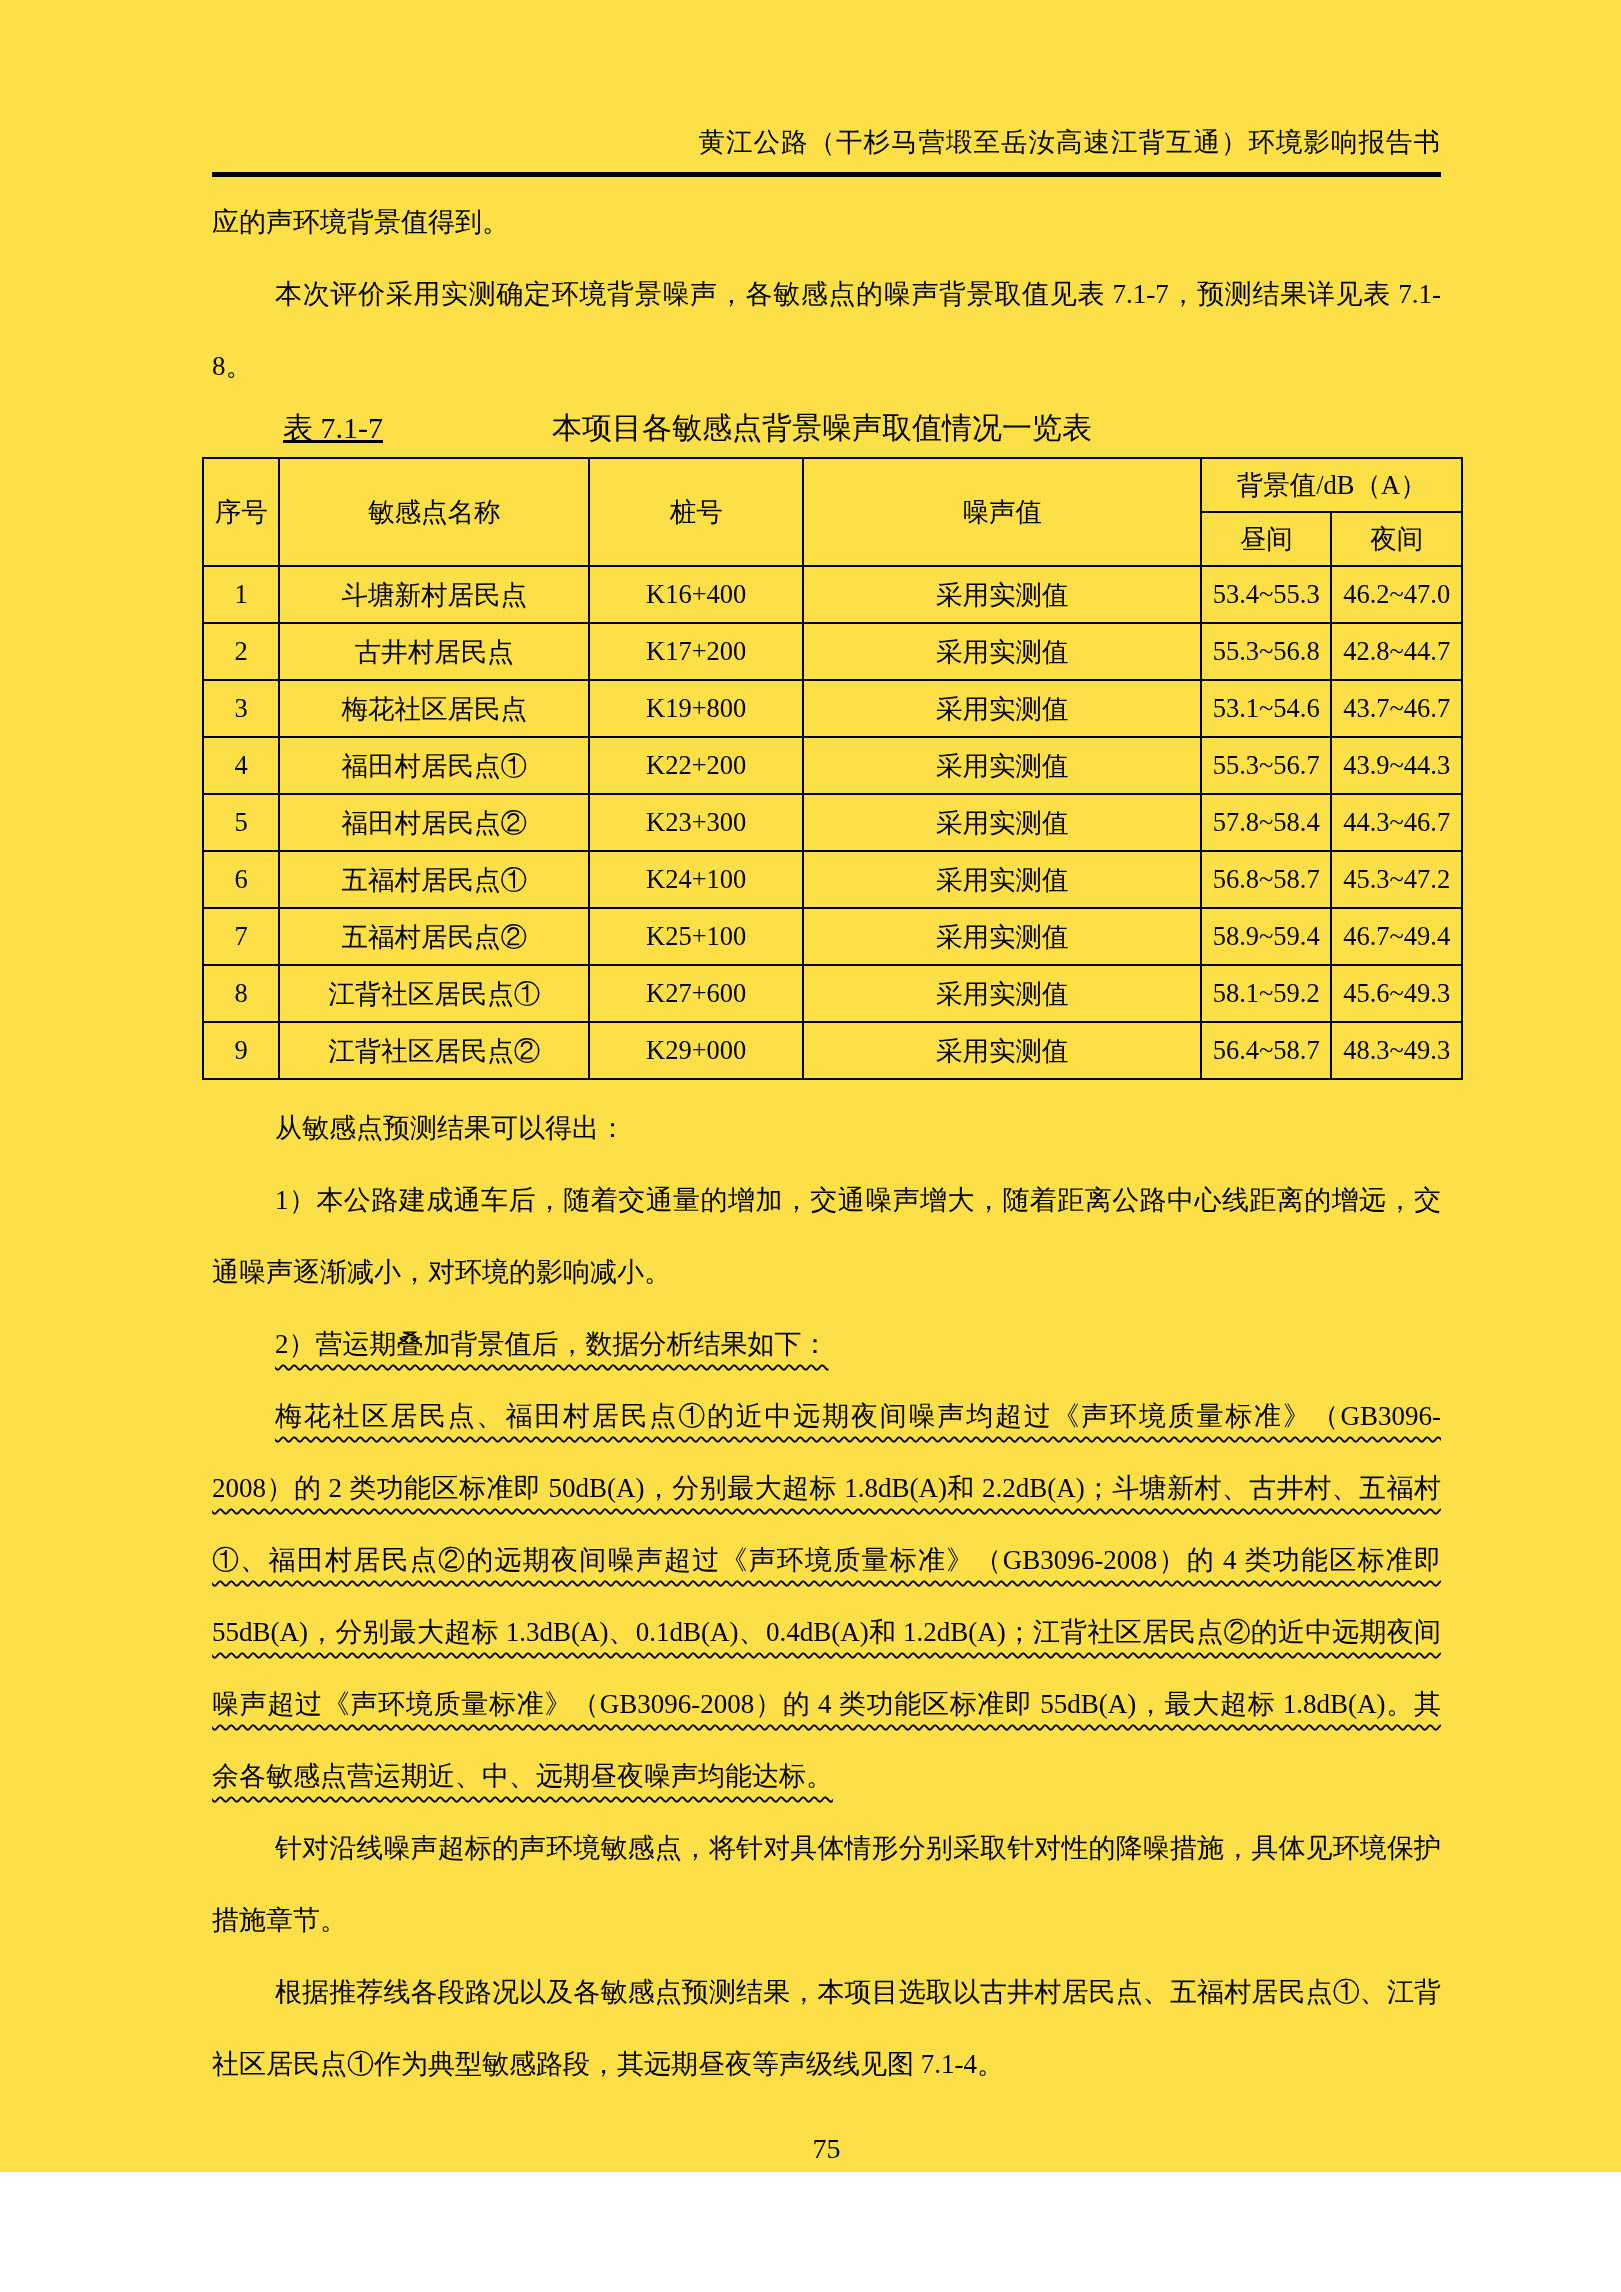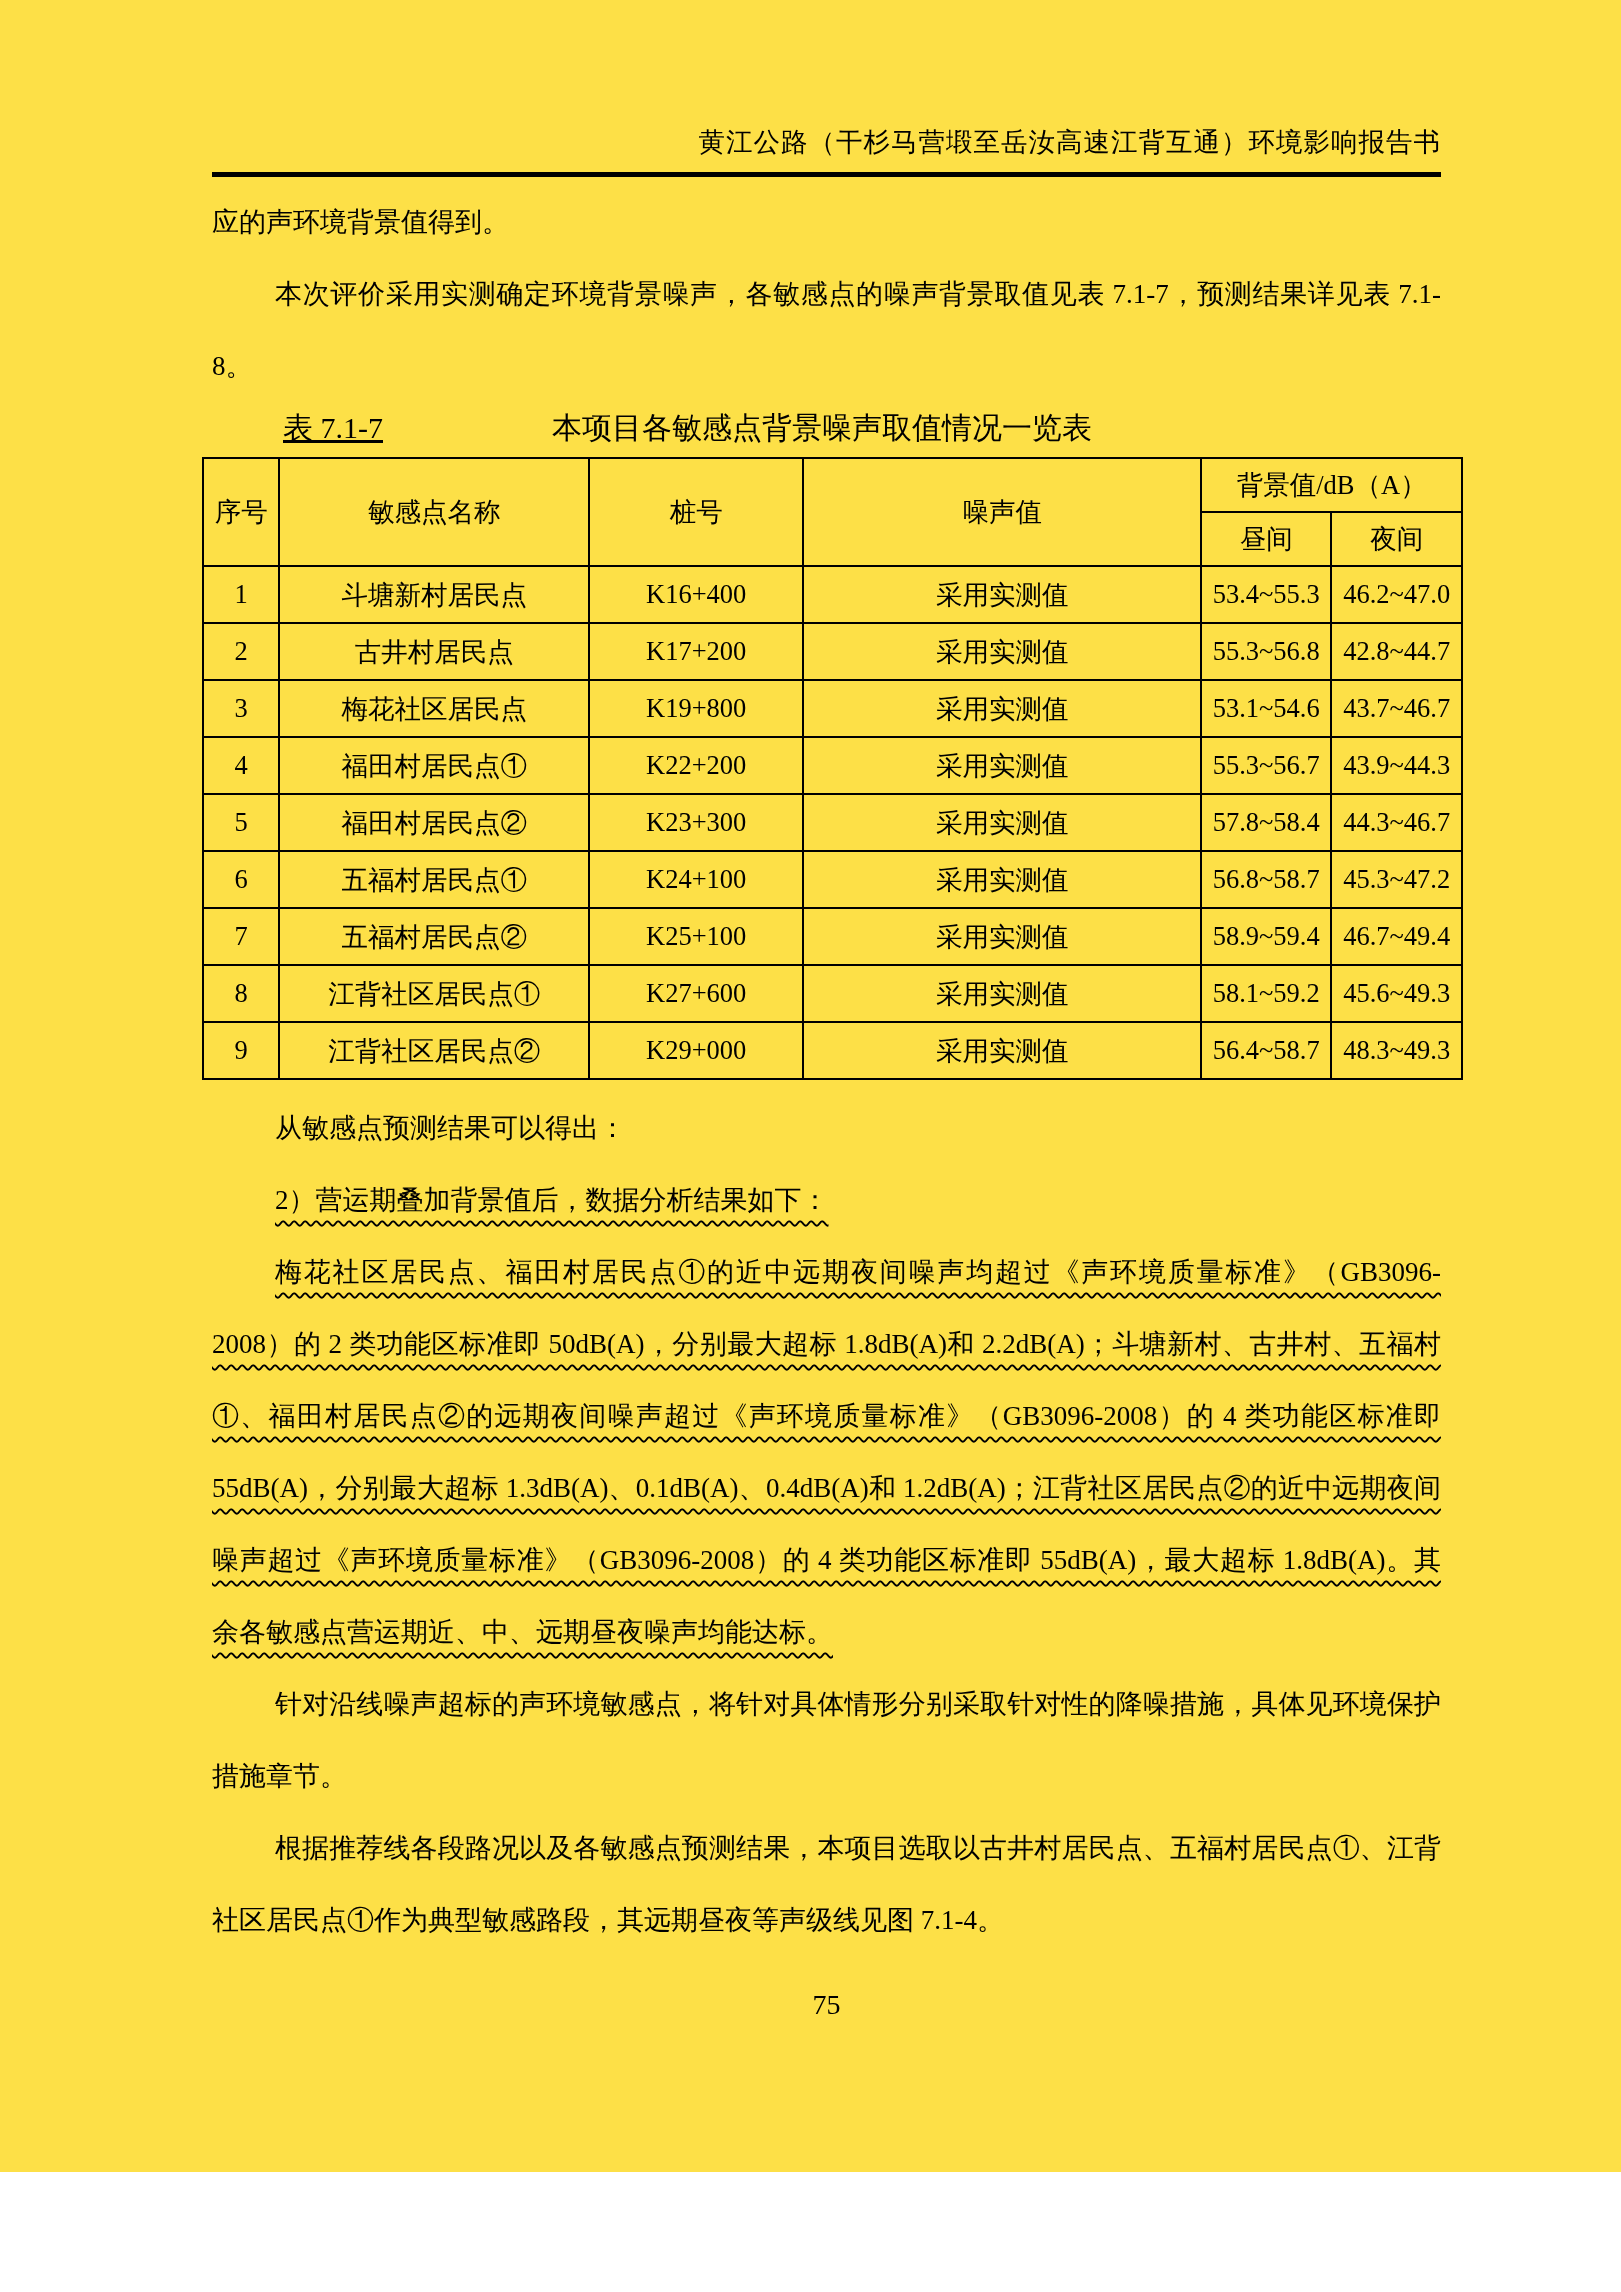--- a/index.html
+++ b/index.html
@@ -206,20 +206,21 @@
             <td>K29+000</td>
             <td>采用实测值</td>
             <td>56.4~58.7</td>
             <td>48.3~49.3</td>
           </tr>
         </tbody>
     </table>
 
     <p class="para indent mt-after-table">从敏感点预测结果可以得出：</p>
 
+    <p class="para indent">1）本公路建成通车后，随着交通量的增加，交通噪声增大，随着距离公路中心线距离的增远，交通噪声逐渐减小，对环境的影响减小。</p>
 
     <p class="para indent wavy">2）营运期叠加背景值后，数据分析结果如下：</p>
 
     <p class="para indent wavy">梅花社区居民点、福田村居民点①的近中远期夜间噪声均超过《声环境质量标准》（GB3096-2008）的 2 类功能区标准即 50dB(A)，分别最大超标 1.8dB(A)和 2.2dB(A)；斗塘新村、古井村、五福村①、福田村居民点②的远期夜间噪声超过《声环境质量标准》（GB3096-2008）的 4 类功能区标准即 55dB(A)，分别最大超标 1.3dB(A)、0.1dB(A)、0.4dB(A)和 1.2dB(A)；江背社区居民点②的近中远期夜间噪声超过《声环境质量标准》（GB3096-2008）的 4 类功能区标准即 55dB(A)，最大超标 1.8dB(A)。其余各敏感点营运期近、中、远期昼夜噪声均能达标。</p>
 
     <p class="para indent">针对沿线噪声超标的声环境敏感点，将针对具体情形分别采取针对性的降噪措施，具体见环境保护措施章节。</p>
 
     <p class="para indent">根据推荐线各段路况以及各敏感点预测结果，本项目选取以古井村居民点、五福村居民点①、江背社区居民点①作为典型敏感路段，其远期昼夜等声级线见图 7.1-4。</p>
 
     <div class="page-number">75</div>

